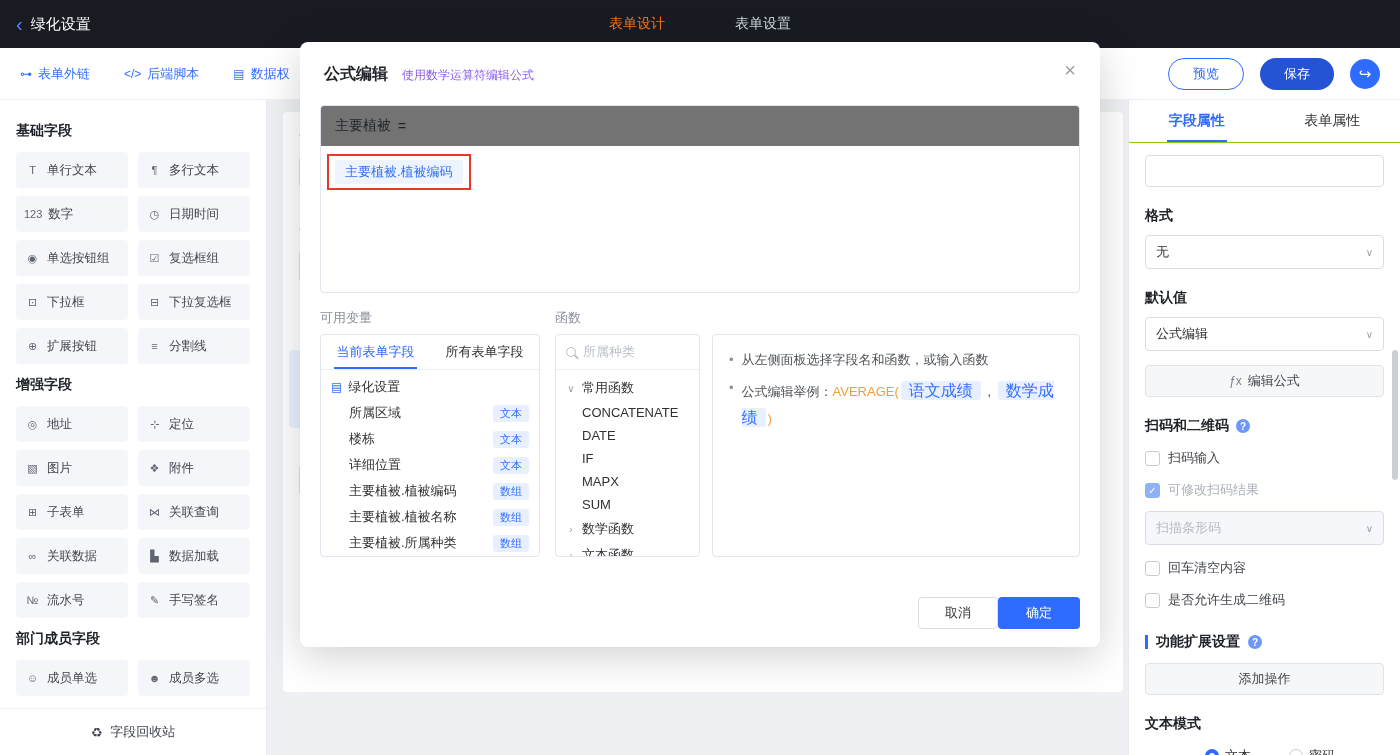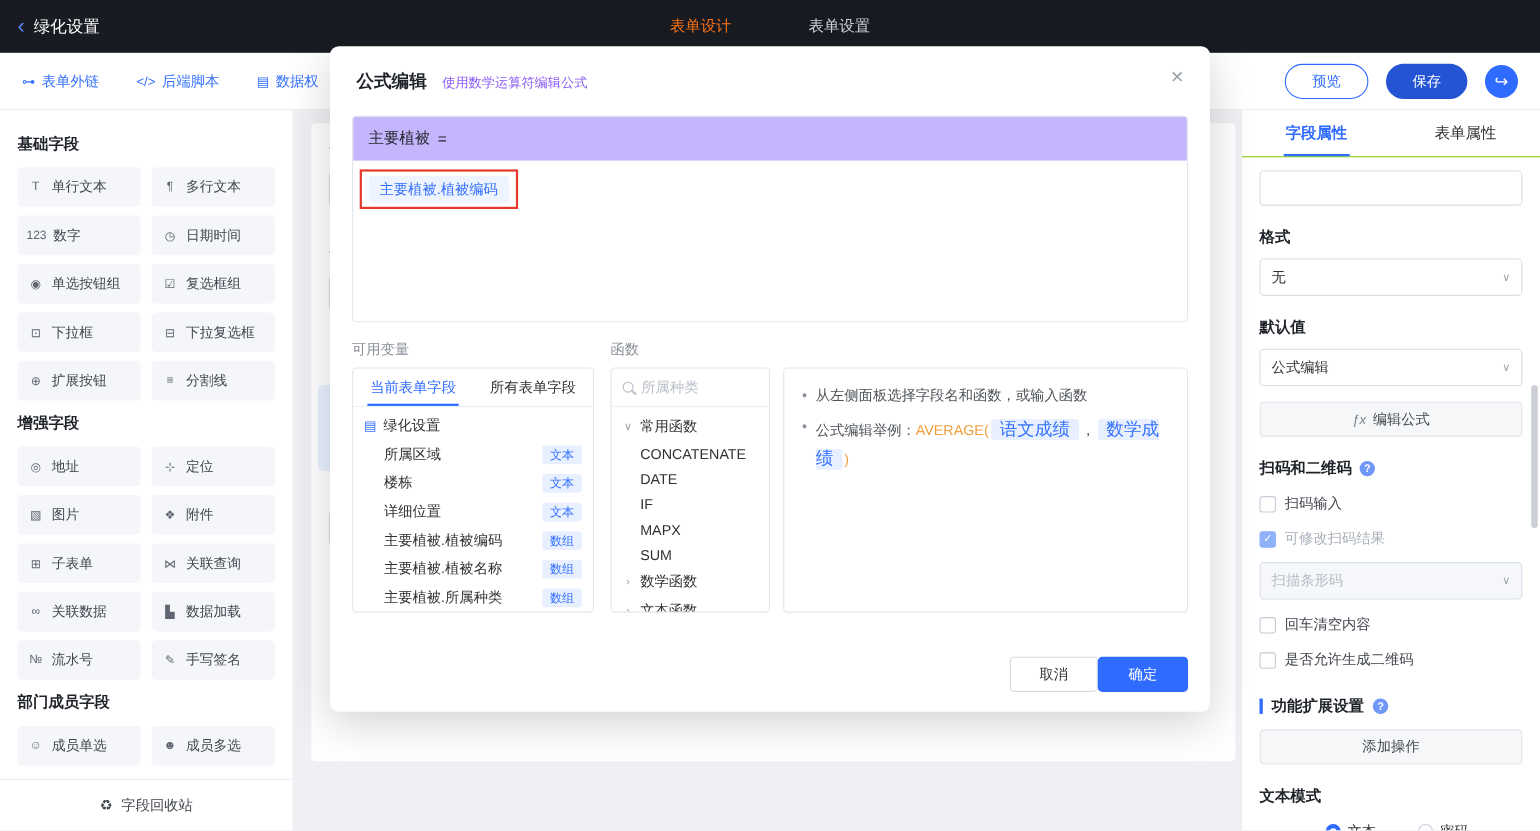--- a/index.html
+++ b/index.html
@@ -60,21 +60,21 @@
   .rp-tab.active::after{content:'';position:absolute;bottom:0;left:28%;right:28%;height:2px;background:#2f6bff}
   .rp-body{padding:12px 16px 0;position:relative}
   .input{height:32px;border:1px solid #d9dee6;border-radius:4px;background:#fff;box-sizing:border-box}
   .rp-label{font-weight:bold;font-size:14px;color:#1f2329;margin:20px 0 10px;display:flex;align-items:center;gap:7px}
   .select{height:34px;border:1px solid #d9dee6;border-radius:4px;display:flex;align-items:center;
           justify-content:space-between;padding:0 10px;color:#303133;background:#fff;cursor:pointer;box-sizing:border-box}
   .chevdn{color:#9aa0a8;font-size:10px}
   .select.disabled{background:#f5f7fa;color:#b7bcc5;cursor:default}
   .btn-block{height:32px;border:1px solid #dfe3e9;background:#f6f7f9;border-radius:4px;display:flex;align-items:center;
              justify-content:center;gap:6px;color:#42464e;width:100%;font-size:13px;box-sizing:border-box}
-  .fx{color:#7b828c;font-style:italic;font-size:12px}
+  .fx{color:#7b828c;font-size:12px}
   .q-icon{width:14px;height:14px;border-radius:50%;background:#6f97f7;color:#fff;font-size:10px;display:inline-flex;
           align-items:center;justify-content:center;flex:none}
   .cb-row{display:flex;align-items:center;gap:8px;margin-top:14px;color:#42464e;cursor:pointer}
   .cb{width:15px;height:15px;border:1px solid #c6ccd6;border-radius:3px;background:#fff;box-sizing:border-box;flex:none}
   .cb.checked{background:#8fb1fa;border-color:#8fb1fa;color:#fff;display:flex;align-items:center;justify-content:center;font-size:10px}
   .muted-lbl{color:#aab0b9}
   .ext-head{display:flex;align-items:center;gap:8px;margin-top:24px;font-weight:bold;font-size:14px;color:#1f2329}
   .ext-bar{width:3px;height:14px;background:#2f6bff;flex:none}
   .radio-row{display:flex;gap:38px;margin-top:14px;padding-left:60px}
   .radio{display:flex;align-items:center;gap:6px;cursor:pointer;color:#303133}
@@ -83,21 +83,21 @@
   .rdot.off{border:1px solid #c6ccd6;background:#fff}
   .rp-scroll{position:absolute;right:2px;top:250px;width:6px;height:130px;background:#ccd0d6;border-radius:3px;cursor:pointer}
   
   .modal{position:absolute;left:300px;top:42px;width:800px;height:605px;background:#fff;border-radius:8px;
          box-shadow:0 10px 40px rgba(0,0,0,.18);z-index:50;box-sizing:border-box}
   .m-head{padding:22px 24px 0;display:flex;align-items:baseline;gap:14px}
   .m-title{font-size:16px;font-weight:bold;color:#1f2329}
   .m-sub{font-size:12px;color:#8b5cf6}
   .m-close{position:absolute;right:24px;top:18px;font-size:20px;color:#9aa0a8;cursor:pointer;line-height:1}
   .f-box{margin:20px 20px 0;border:1px solid #e2e6ee;border-radius:4px;height:188px;box-sizing:border-box;overflow:hidden}
-  .f-head{height:40px;background:#c4b5fd;display:flex;align-items:center;padding:0 14px;font-size:14px;color:#1f2329;gap:7px}
+  .f-head{height:40px;background:#737373;display:flex;align-items:center;padding:0 14px;font-size:14px;color:#1f2329;gap:7px}
   .f-body{padding:8px 4px}
   .annotation{display:inline-block;border:2px solid #e5392b;padding:4px 6px;margin-left:2px}
   .var-tag{display:inline-block;background:#eef4ff;color:#3370ff;font-size:13px;padding:3px 10px;border-radius:3px;cursor:pointer}
   .m-mid{position:relative;margin-top:16px;height:248px}
   .p-label{position:absolute;top:0;font-size:13px;color:#8a8f99}
   .p-label.vars{left:20px}.p-label.funcs{left:255px}
   .panel{position:absolute;top:25px;bottom:0;border:1px solid #e2e6ee;border-radius:4px;box-sizing:border-box;background:#fff;overflow:hidden}
   .p-vars{left:20px;width:220px}
   .p-funcs{left:255px;width:145px}
   .p-help{left:412px;width:368px}

